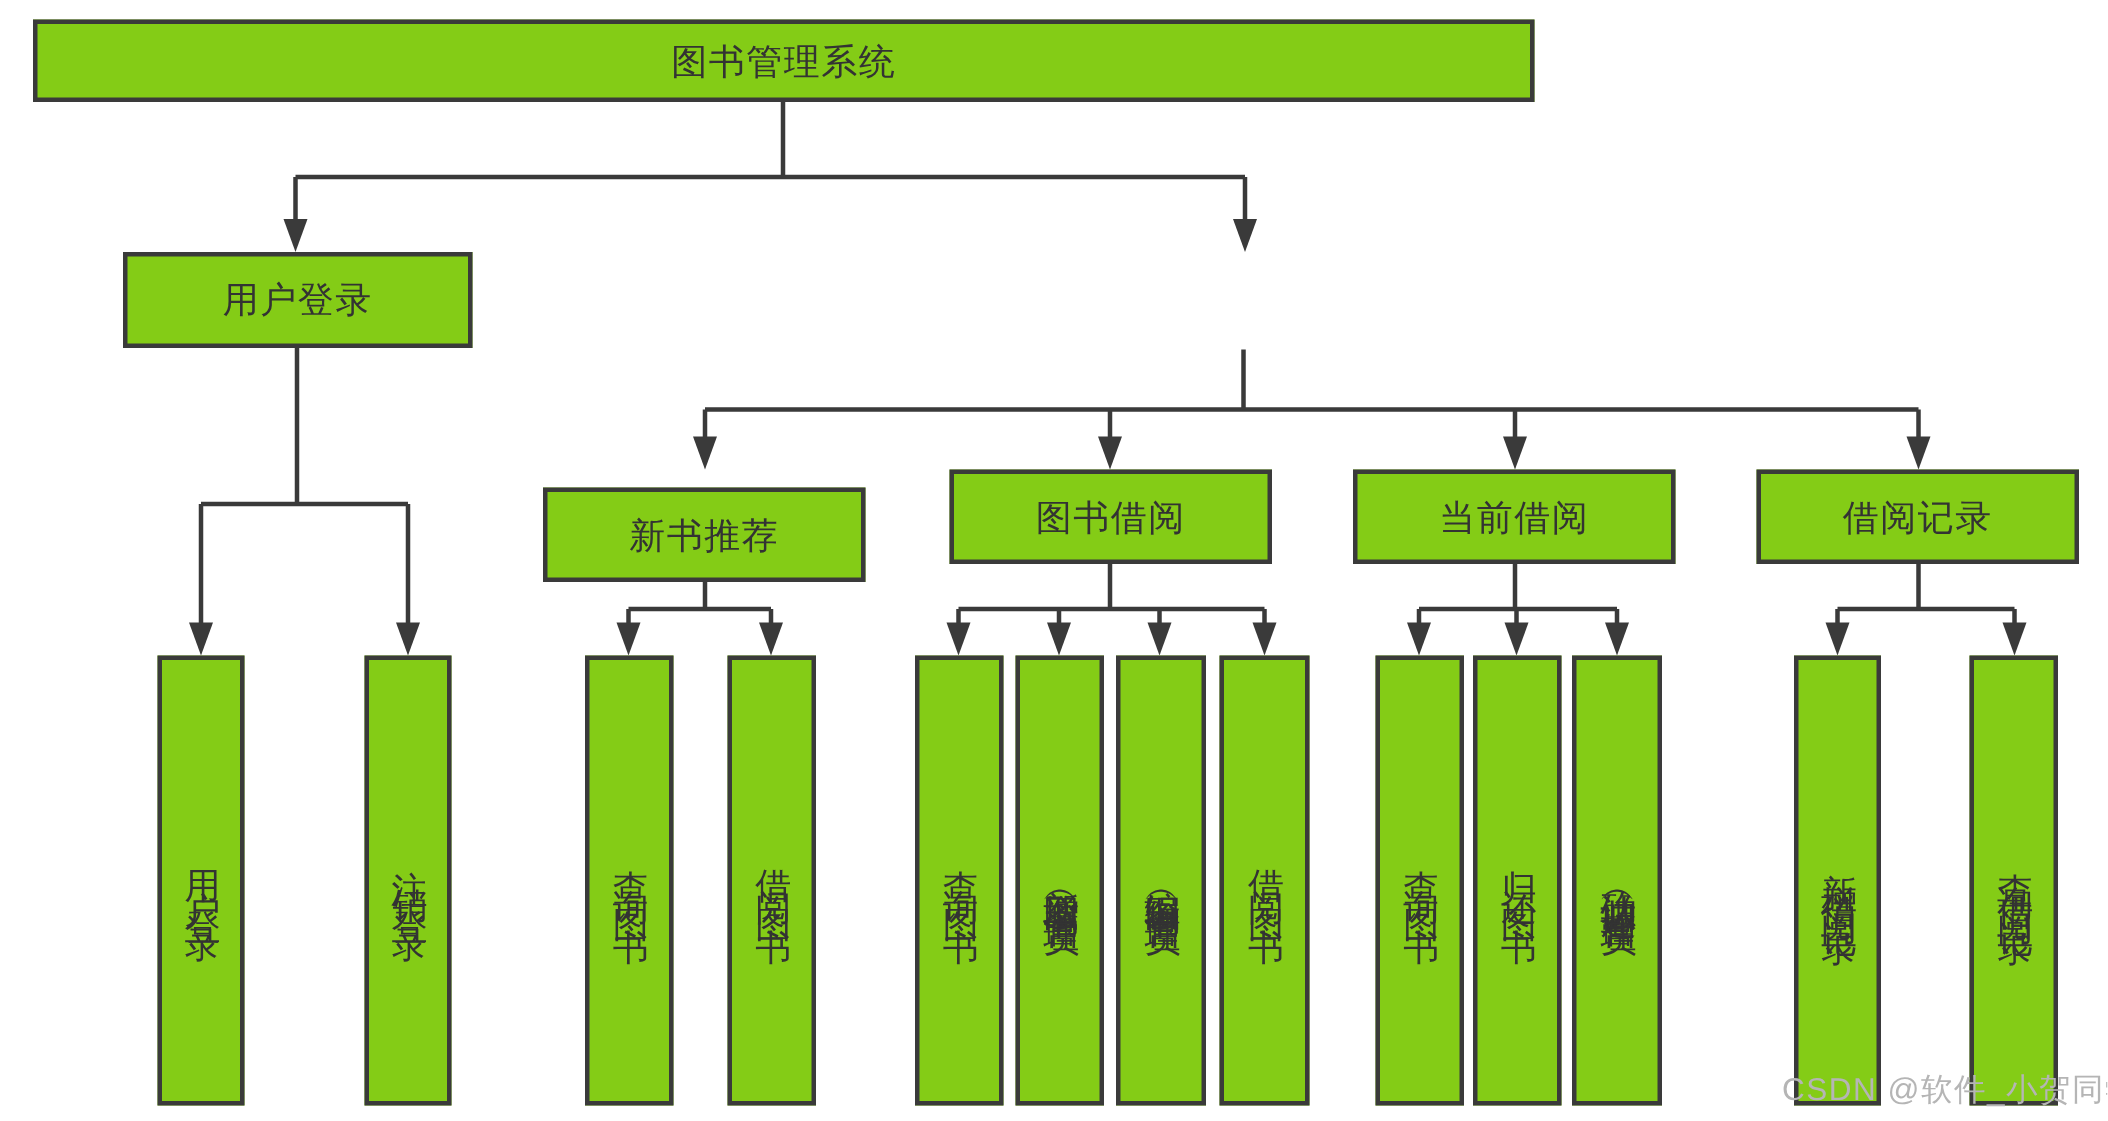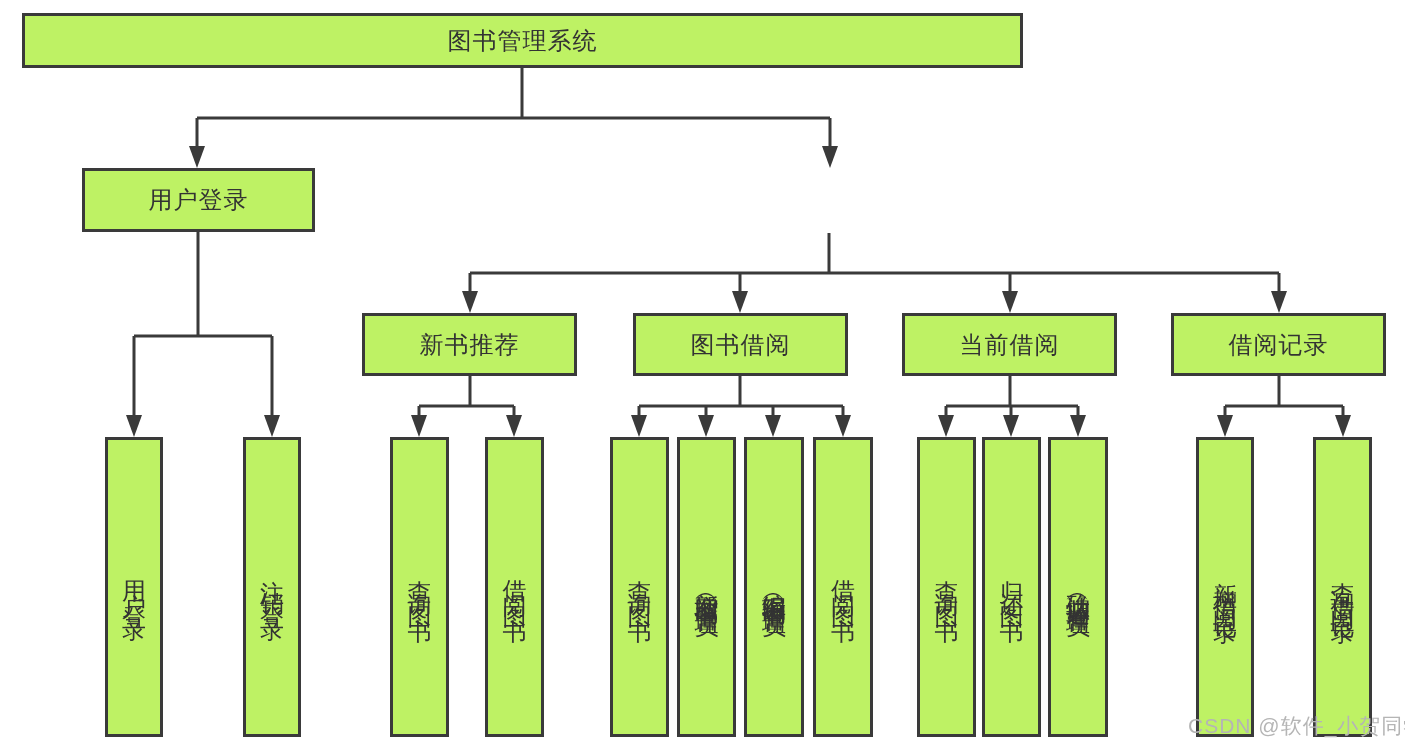--- a/index.html
+++ b/index.html
@@ -10,21 +10,21 @@
     background: #ffffff;
     font-family: "Liberation Sans", sans-serif;
     color: #333333;
     overflow: hidden;
   }
   .wires { position: absolute; left: 0; top: 0; width: 1405px; height: 747px; }
   .box {
     position: absolute;
     box-sizing: border-box;
     border: 3px solid #3a3a3a;
-    background: #bef264;
+    background: #84cc16;
     display: flex;
     align-items: center;
     justify-content: center;
     font-size: 24px;
     letter-spacing: 1px;
     white-space: nowrap;
   }
   .vbox span {
     writing-mode: vertical-rl;
     text-orientation: mixed;
@@ -100,21 +100,21 @@
   </svg>
 
   <div class="box" style="left:22px; top:13px; width:1001px; height:55px;">
     <span>图书管理系统</span>
   </div>
 
   <div class="box" style="left:82px; top:168px; width:233px; height:64px;">
     <span>用户登录</span>
   </div>
 
-  <div class="box" style="left:362px; top:313px; width:215px; height:63px;">
+  <div class="box" style="left:362px; top:325px; width:215px; height:63px;">
     <span>新书推荐</span>
   </div>
   <div class="box" style="left:902px; top:313px; width:215px; height:63px;">
     <span>当前借阅</span>
   </div>
   <div class="box" style="left:633px; top:313px; width:215px; height:63px;">
     <span>图书借阅</span>
   </div>
   <div class="box" style="left:1171px; top:313px; width:215px; height:63px;">
     <span>借阅记录</span>

